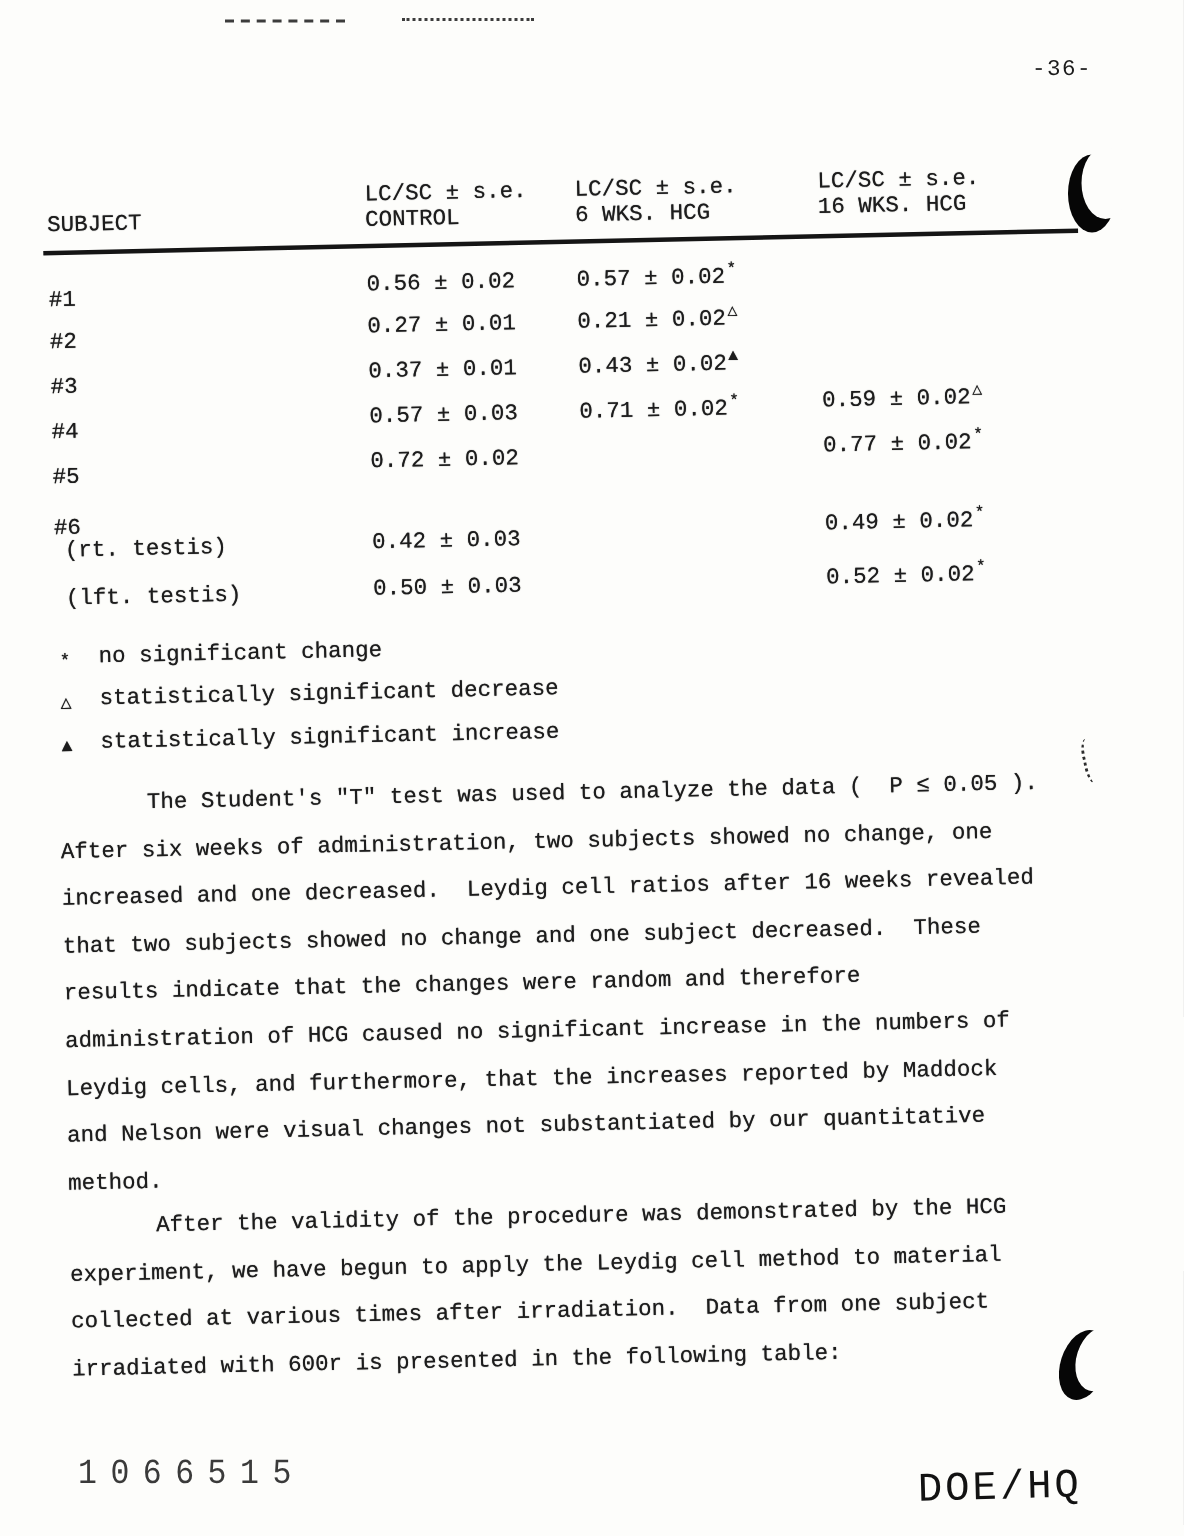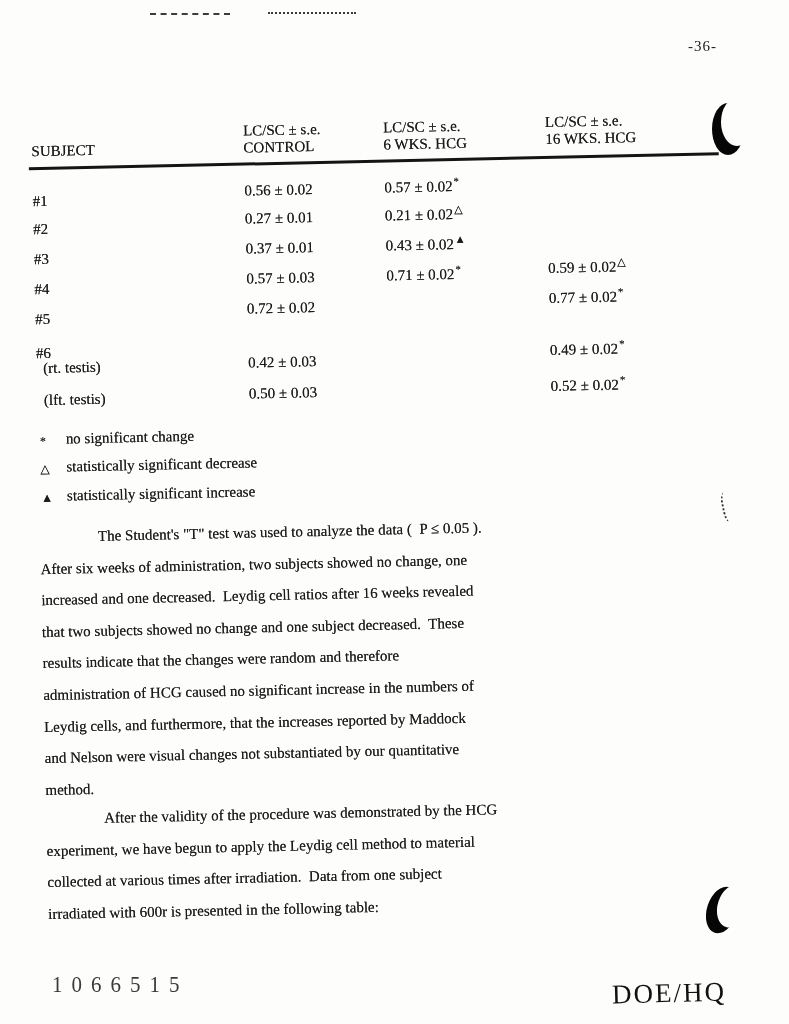--- a/index.html
+++ b/index.html
@@ -1,19 +1,19 @@
 <!DOCTYPE html>
 <html><head>
 <meta charset="utf-8">
 <style>
   html,body{margin:0;padding:0;background:#e8e8e8;}
   .page{
     position:relative;width:789px;height:1024px;margin:0 auto;
     background:#fdfdfb;overflow:hidden;
-    font-family:Liberation Serif, serif;
+    font-family:Liberation Mono, monospace;
     color:#1c1c1c;
   }
   .typed{
     position:absolute;left:0;top:0;width:789px;height:1024px;
     transform:rotate(-1.25deg);transform-origin:0px 450px;
     font-size:15px;line-height:16px;
     text-shadow:0 0 0.6px rgba(20,20,20,.8);
   }
   
   .th-line{position:absolute;white-space:pre;}

